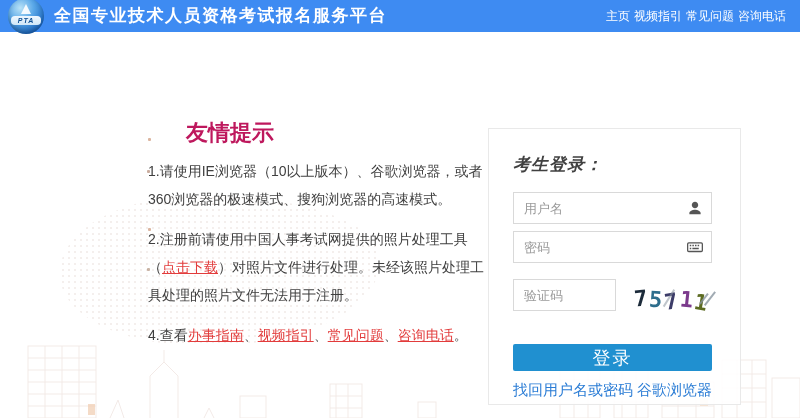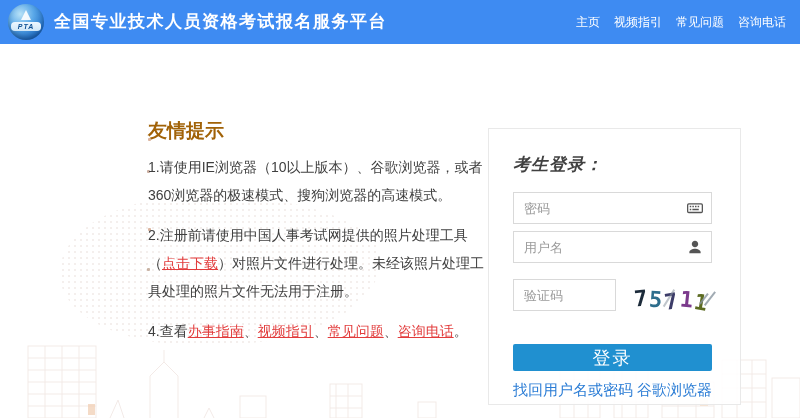--- a/index.html
+++ b/index.html
@@ -16,21 +16,21 @@
     background-image:radial-gradient(#ece3df 1.1px, transparent 1.2px);
     background-size:6px 6px;
     border-radius:48% 60% 55% 45% / 55% 45% 60% 50%;
     opacity:.55;
   }
   .skyline { left:0; bottom:0; width:800px; height:80px; opacity:.85; }
   .speck { width:3px; height:3px; border-radius:1px; opacity:.45; }
 
   
   .header {
-    position:absolute; left:0; top:0; width:800px; height:44px;
+    position:absolute; left:0; top:0; width:800px; height:32px;
     background:#3e8bf2; display:flex; align-items:center;
   }
   .logo {
     width:36px; height:36px; border-radius:50%; margin:0 10px 0 8px; flex:0 0 auto;
     background:radial-gradient(circle at 34% 28%, #b8e2f7 0%, #5aa8e8 38%, #1f6cc4 75%, #0f4e97 100%);
     position:relative; box-shadow:inset 0 -3px 5px rgba(0,0,0,.25);
   }
   .logo .flame {
     position:absolute; left:50%; top:6px; transform:translateX(-50%);
     width:0; height:0; border-left:5px solid transparent; border-right:5px solid transparent;
@@ -38,26 +38,26 @@
   }
   .logo .band {
     position:absolute; left:3px; right:3px; top:18px; height:9px;
     background:linear-gradient(#eef7ff,#cfe6f7); border-radius:4px;
     color:#0d4f93; font-size:7px; font-weight:bold; font-style:italic;
     text-align:center; line-height:9px; letter-spacing:1px;
   }
   .titles { display:flex; flex-direction:column; justify-content:center; }
   .title { color:#fff; font-size:17px; font-weight:bold; letter-spacing:1.5px; line-height:20px; }
   .subtitle { color:#e9f2ff; font-size:9px; font-weight:bold; letter-spacing:.2px; margin-top:1px; }
-  .topnav { margin-left:auto; display:flex; gap:14px; padding-right:14px; }
+  .topnav { margin-left:auto; display:flex; gap:4px; padding-right:14px; }
   .topnav a { color:#fff; font-size:12px; text-decoration:none; cursor:pointer; white-space:nowrap; }
 
   
   .tips { position:absolute; left:148px; top:118px; width:344px; }
-  .tips h2 { font-size:19px; color:#a16207; font-weight:bold; margin-bottom:9px; }
+  .tips h2 { font-size:22px; color:#be185d; font-weight:bold; margin-bottom:9px;margin-left:38px; }
   .tips p { font-size:14px; color:#3f3f3f; line-height:28px; margin-bottom:12px; }
   .rlink { color:#e23c3c; text-decoration:underline; cursor:pointer; }
 
   
   .login {
     position:absolute; left:488px; top:128px; width:253px; height:277px;
     background:rgba(255,255,255,.88); border:1px solid #e9e9e9;
     padding:24px 28px 0 24px;
   }
   .login h3 { font-size:17px; color:#404040; font-weight:bold; margin-bottom:16px; letter-spacing:1px;font-style:italic; }
@@ -153,38 +153,38 @@
   </p>
   <p>
     <span>4.查看</span><a class="rlink">办事指南</a><span>、</span><a class="rlink">视频指引</a><span>、</span><a class="rlink">常见问题</a><span>、</span><a class="rlink">咨询电话</a><span>。</span>
   </p>
 </div>
 
 <div class="login">
   <h3>考生登录：</h3>
 
   <div class="field">
+    <input type="text" placeholder="用户名" style="">
+    <svg class="ficon" viewBox="0 0 24 24">
+      <path d="M12 12.2c2.4 0 4.3-1.9 4.3-4.3S14.4 3.6 12 3.6 7.7 5.5 7.7 7.9s1.9 4.3 4.3 4.3zm0 2.2c-3.4 0-7.5 1.8-7.5 4.3v1.7h15v-1.7c0-2.5-4.1-4.3-7.5-4.3z" fill="#555"></path>
+    </svg>
+  </div>
+
+  <div class="field">
     <input type="password" placeholder="密码" style="">
     <svg class="ficon" viewBox="0 0 24 24">
       <rect x="2.2" y="6.5" width="19.6" height="11.5" rx="1.5" fill="none" stroke="#555" stroke-width="1.7"></rect>
       <g fill="#555">
         <rect x="5" y="9" width="2" height="2"></rect>
           <rect x="8.5" y="9" width="2" height="2"></rect>
         <rect x="12" y="9" width="2" height="2"></rect>
           <rect x="15.5" y="9" width="2" height="2"></rect>
         <rect x="5" y="13" width="2" height="2"></rect>
           <rect x="8.5" y="13" width="8.5" height="2"></rect>
       </g>
-    </svg>
-  </div>
-
-  <div class="field">
-    <input type="text" placeholder="用户名" style="">
-    <svg class="ficon" viewBox="0 0 24 24">
-      <path d="M12 12.2c2.4 0 4.3-1.9 4.3-4.3S14.4 3.6 12 3.6 7.7 5.5 7.7 7.9s1.9 4.3 4.3 4.3zm0 2.2c-3.4 0-7.5 1.8-7.5 4.3v1.7h15v-1.7c0-2.5-4.1-4.3-7.5-4.3z" fill="#555"></path>
     </svg>
   </div>
 
   <div class="cap-row">
     <div class="field">
       <input type="text" placeholder="验证码" style="">
     </div>
     <div class="captcha" title="">
       <span style="color: rgb(28, 43, 58);">7</span>
       <span style="color: rgb(45, 109, 140);">5</span>

